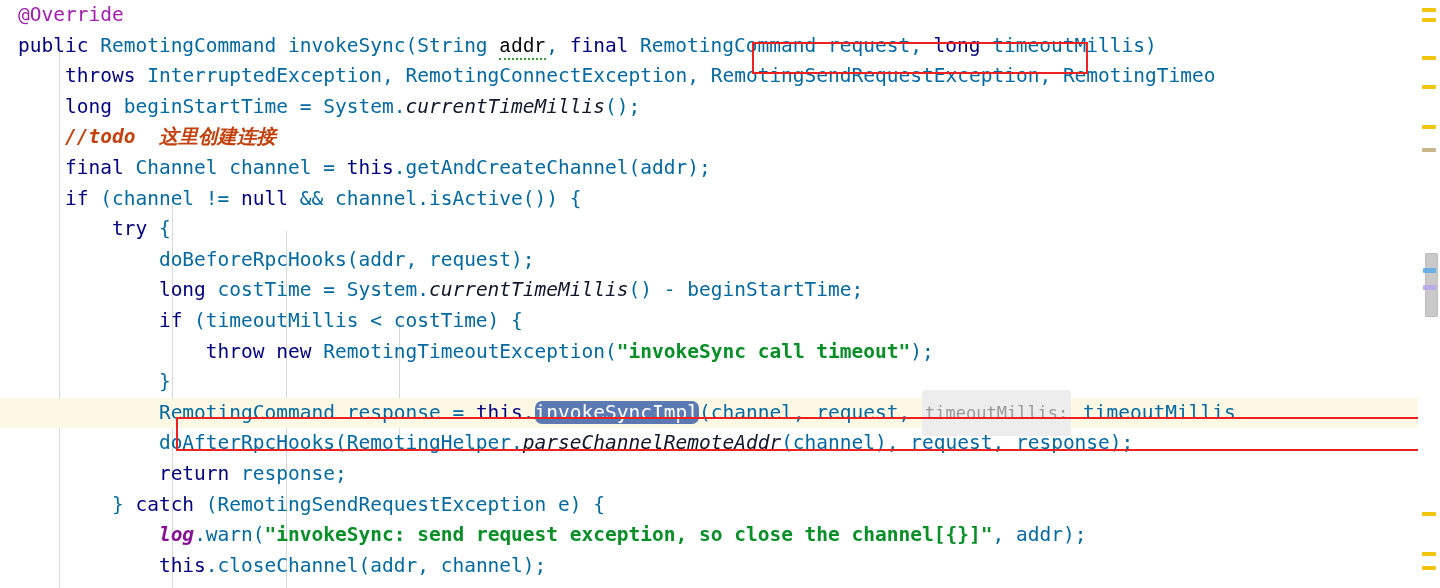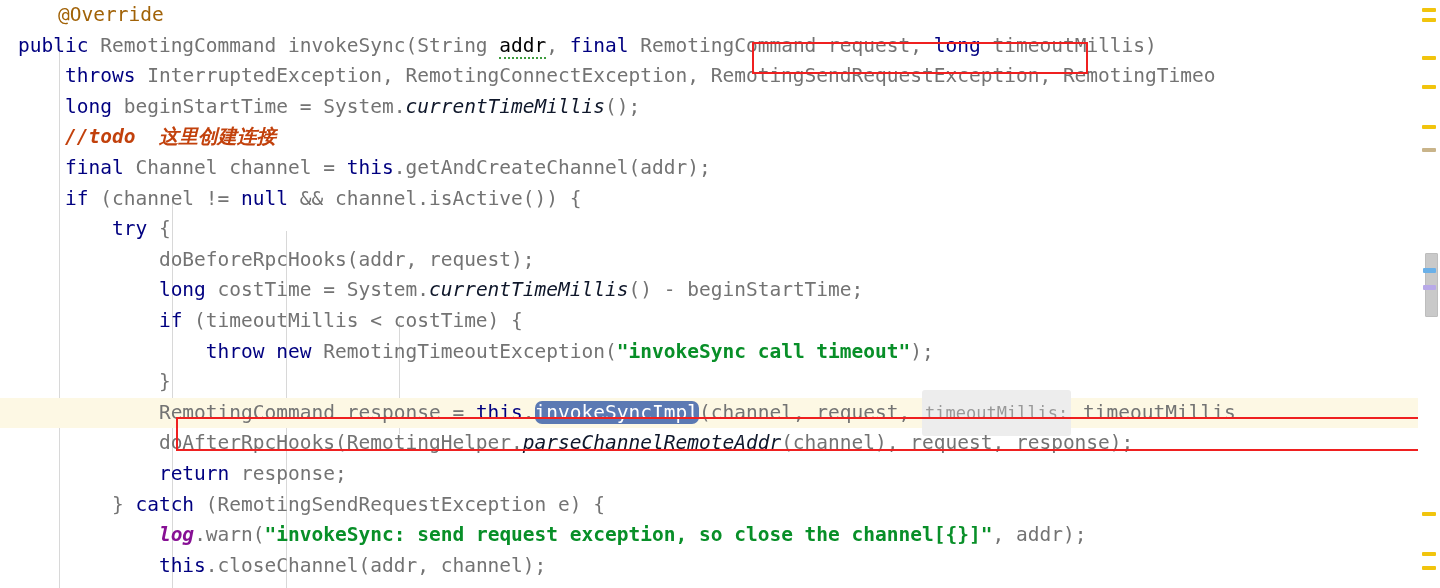--- a/index.html
+++ b/index.html
@@ -18,30 +18,30 @@
     white-space:pre; color:#000000;
   }
   .line { position:relative; height:30.6px; white-space:pre; padding-left:18px; }
   .line.hl { background:#fdf8e4; }
 
   
   .guide { position:absolute; top:0; width:1px; background:#d8d8d8; }
 
   
   .kw    { color:#000080; font-weight:normal; }
-  .anno  { color:#a16207;margin-left:40px; }
+  .anno  { color:#a21caf; }
   .cmt   { color:#c2410c; font-weight:bold; font-style:italic; }
   .str   { color:#088f28; font-weight:bold; }
   .stat  { color:#0f172a; font-style:italic; }
   .fld   { color:#871094; font-weight:bold; font-style:italic; }
-  .plain { color:#737373; }
+  .plain { color:#0369a1; }
   .sel   { background:#5b79b3; color:#ffffff;border-radius:7px; }
   .hint  { color:#999999; background:#ededed; border-radius:3px;
            padding:13px 3px; font-size:17px; }
-  .squig { border-bottom:2px dotted #3c9b3c; }
+  .squig { border-bottom:2px dotted #3c9b3c;font-family:Liberation Mono, monospace; }
 
   
   .redbox { position:absolute; border:2.5px solid #ef2020; pointer-events:none; }
 
   
   #tooltip {
     position:absolute; left:230px; top:177px;
     background:#fcfbdd; border:1px solid #a8a8a0; border-radius:4px;
     padding:4px 9px 5px 9px;
     font-family:"DejaVu Sans","Liberation Sans",sans-serif;

